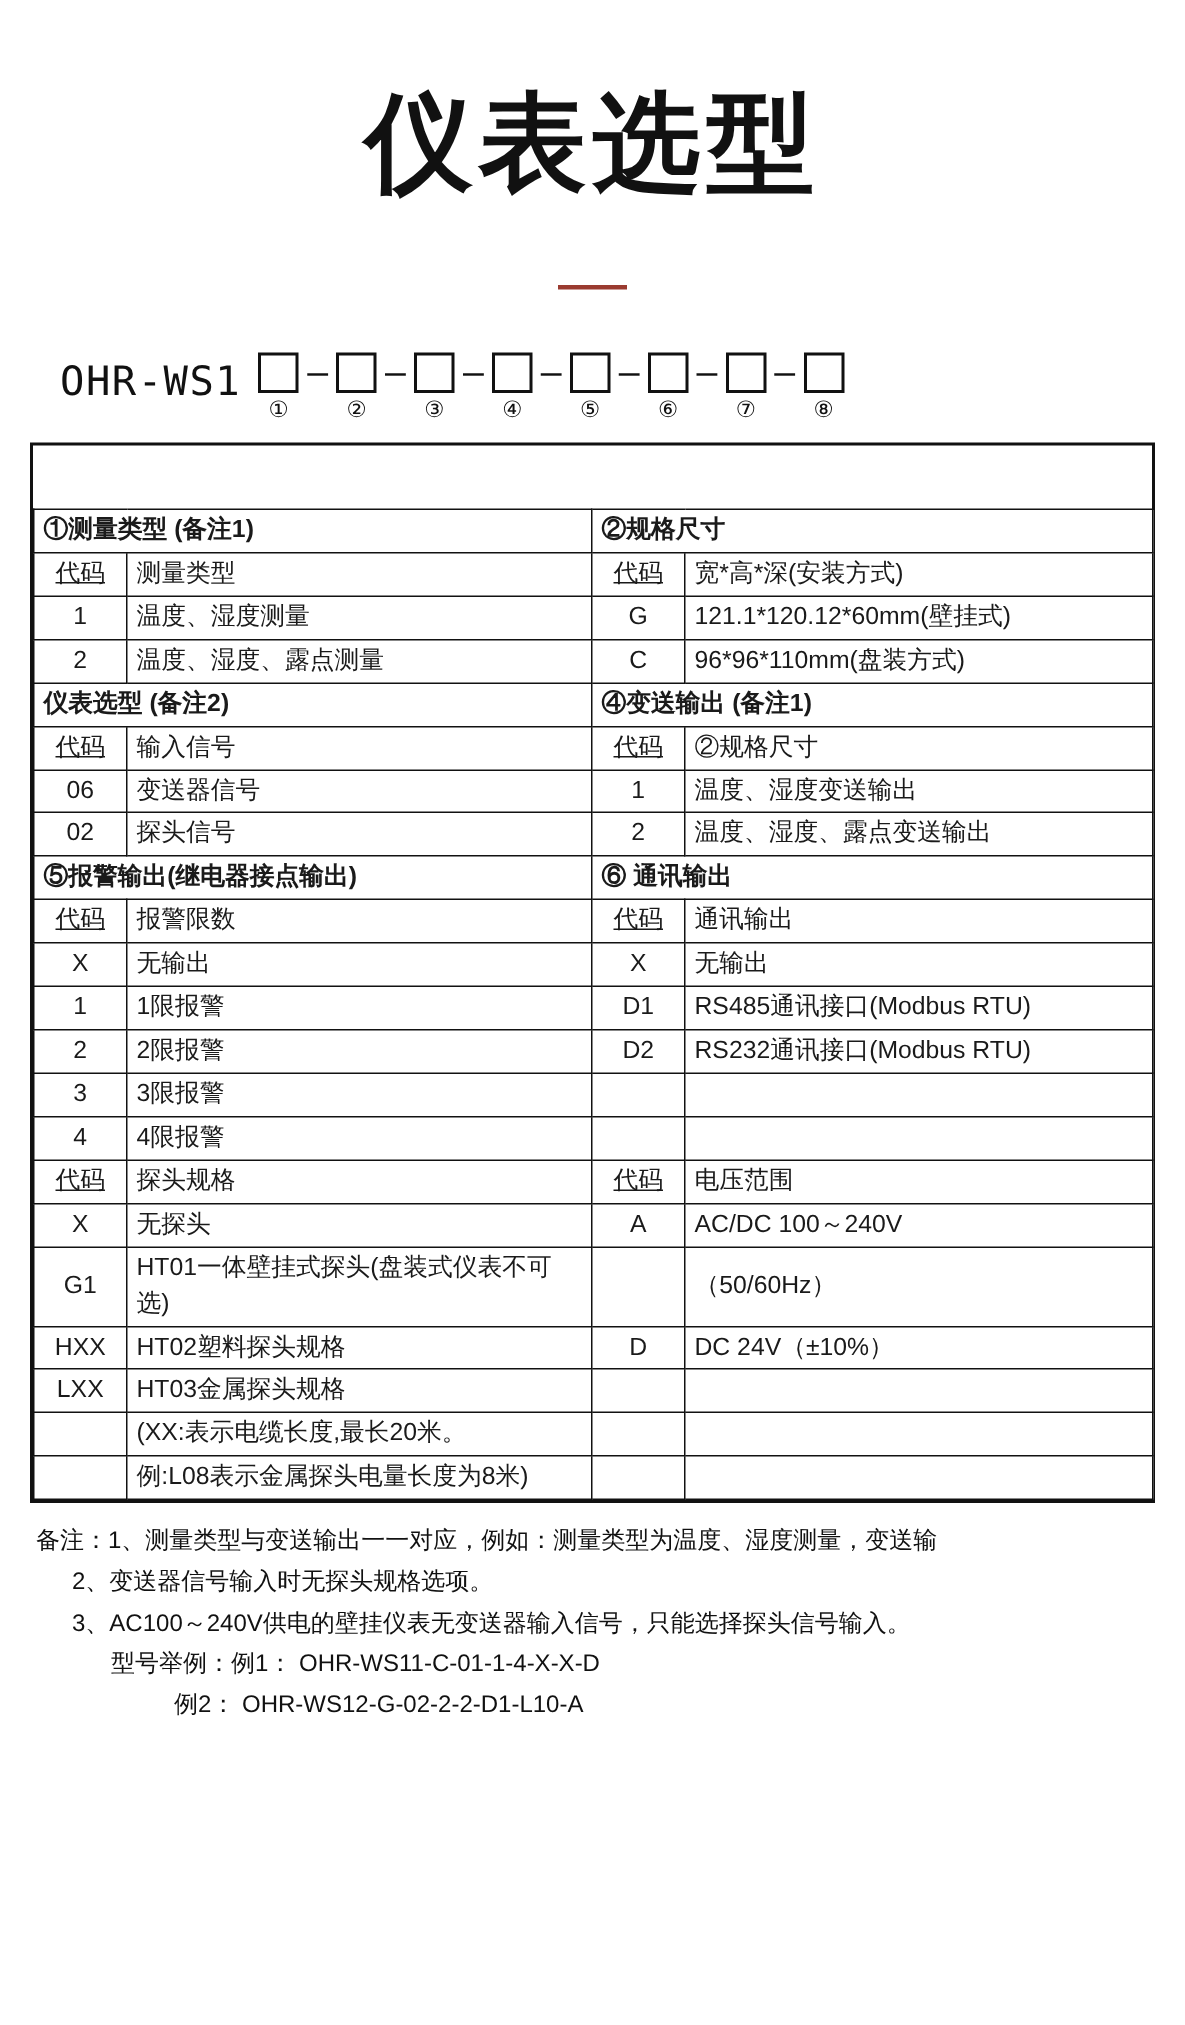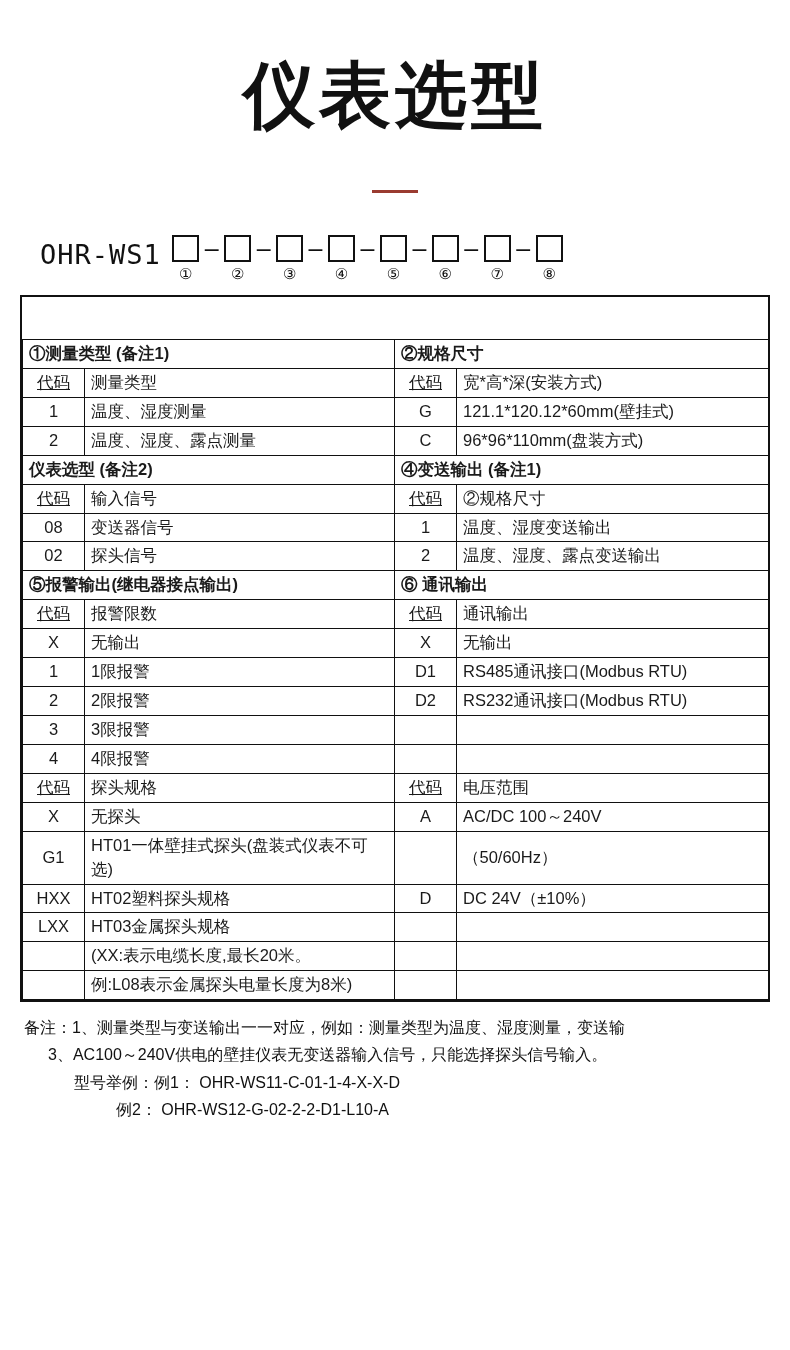--- a/index.html
+++ b/index.html
@@ -221,21 +221,21 @@
           <td class="hdr" colspan="2">仪表选型 (备注2)</td>
           <td class="hdr" colspan="2">④变送输出 (备注1)</td>
         </tr>
         <tr>
           <td class="codehdr">代码</td>
           <td>输入信号</td>
           <td class="codehdr">代码</td>
           <td>②规格尺寸</td>
         </tr>
         <tr>
-          <td class="codecell nb-bot">08</td>
+          <td class="codecell nb-bot">06</td>
           <td class="nb-bot">变送器信号</td>
           <td class="codecell nb-bot">1</td>
           <td class="nb-bot">温度、湿度变送输出</td>
         </tr>
         <tr>
           <td class="codecell nb-top">02</td>
           <td class="nb-top">探头信号</td>
           <td class="codecell nb-top">2</td>
           <td class="nb-top">温度、湿度、露点变送输出</td>
         </tr>
@@ -322,20 +322,21 @@
           <td class="nb-top cellpad">例:L08表示金属探头电量长度为8米)</td>
           <td class="nb-top"></td>
           <td class="nb-top"></td>
         </tr>
       </tbody>
     </table>
   </div>
 
   <div class="notes">
     <p>备注：1、测量类型与变送输出一一对应，例如：测量类型为温度、湿度测量，变送输</p>
+    <p class="note-indent">2、变送器信号输入时无探头规格选项。</p>
     <p class="note-indent">3、AC100～240V供电的壁挂仪表无变送器输入信号，只能选择探头信号输入。</p>
     <p class="ex-line">
       <span>型号举例：例1：</span>
       <span>OHR-WS11-C-01-1-4-X-X-D</span>
     </p>
     <p class="ex-line2">
       <span>例2：</span>
       <span>OHR-WS12-G-02-2-2-D1-L10-A</span>
     </p>
   </div>

